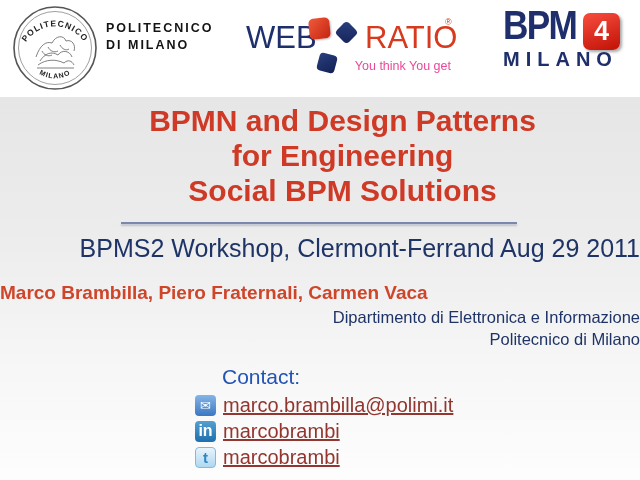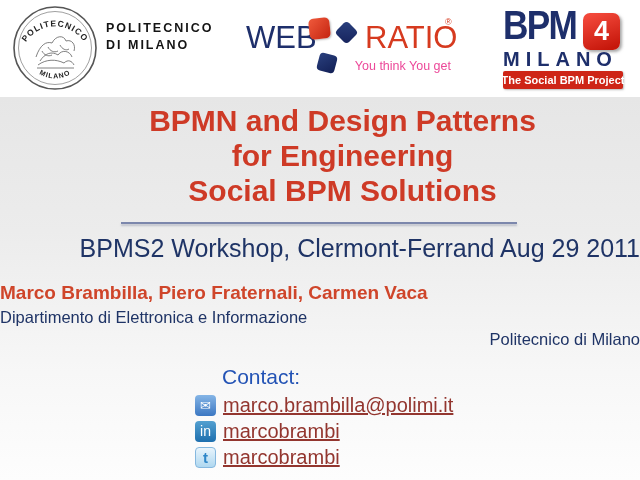--- a/index.html
+++ b/index.html
@@ -47,34 +47,34 @@
   .content{position:absolute;left:0;top:97px;width:640px;height:383px;
     background:linear-gradient(180deg,#E6E6E6 0%,#ECECEC 35%,#F7F7F7 72%,#FDFDFD 100%);}
   .title{position:absolute;left:0;top:6px;width:640px;text-align:center;}
   .title-line{font-weight:bold;font-size:30px;line-height:35px;color:#CE3A26;white-space:nowrap;padding-left:45px;}
   .separator{position:absolute;left:121px;top:125px;width:396px;height:2px;
     background:#7C87AC;box-shadow:0 2px 2px rgba(100,110,140,.35);}
   .subtitle{position:absolute;left:0;top:136px;width:640px;text-align:right;
     font-size:25px;line-height:30px;color:#1F3466;white-space:nowrap;}
   .authors{position:absolute;left:0;top:184px;width:640px;
     font-weight:bold;font-size:19px;line-height:24px;color:#CF452A;white-space:nowrap;}
-  .dept{position:absolute;left:0;top:209px;width:640px;text-align:left;
+  .dept{position:absolute;left:0;top:209px;width:640px;text-align:right;
     font-size:16.5px;line-height:22px;color:#1F3466;}
   .org{position:absolute;left:0;top:231px;width:640px;text-align:right;
     font-size:16.5px;line-height:22px;color:#1F3466;}
 
   
   .contact{position:absolute;left:195px;top:267px;}
   .contact-label{margin-left:27px;font-size:21px;line-height:26px;color:#2353B5;margin-bottom:3px;}
   .c-row{display:flex;align-items:center;gap:7px;height:24px;margin-bottom:2px;}
   .c-icon{width:21px;height:21px;border-radius:4px;flex:none;display:flex;
     align-items:center;justify-content:center;box-sizing:border-box;}
   .icon-email{background:linear-gradient(180deg,#85B5E6,#3B77C2);color:#fff;font-size:13px;}
   .icon-linkedin{background:linear-gradient(180deg,#53A0D0,#1E6FAE);color:#fff;
-    font-weight:normal;font-size:14px;}
+    font-weight:bold;font-size:16px;}
   .icon-twitter{background:linear-gradient(180deg,#E8F4FC,#AFD8F0);border:1px solid #85B8DF;
     color:#2E86C8;font-weight:bold;font-size:15px;}
   .c-link{font-size:20px;line-height:24px;color:#93362F;text-decoration:underline;
     white-space:nowrap;cursor:pointer;}
 </style>
 </head>
 <body>
 
 <div class="slide">
 
@@ -118,21 +118,20 @@
       <span class="wr-sq wr-sq-bottom"></span>
       <span class="wr-ratio">RATIO</span>
       <span class="wr-reg">®</span>
       <div class="wr-tag">You think You get</div>
     </div>
 
     <div class="bpm4p">
       <span class="b-bpm">BPM</span>
       <span class="b-four">4</span>
       <div class="b-people">MILANO</div>
-      <div class="b-banner">The Social BPM Project</div>
     </div>
   </div>
 
   <div class="content">
 
     <div class="title">
       <div class="title-line">BPMN and Design Patterns</div>
       <div class="title-line">for Engineering</div>
       <div class="title-line">Social BPM Solutions</div>
     </div>

